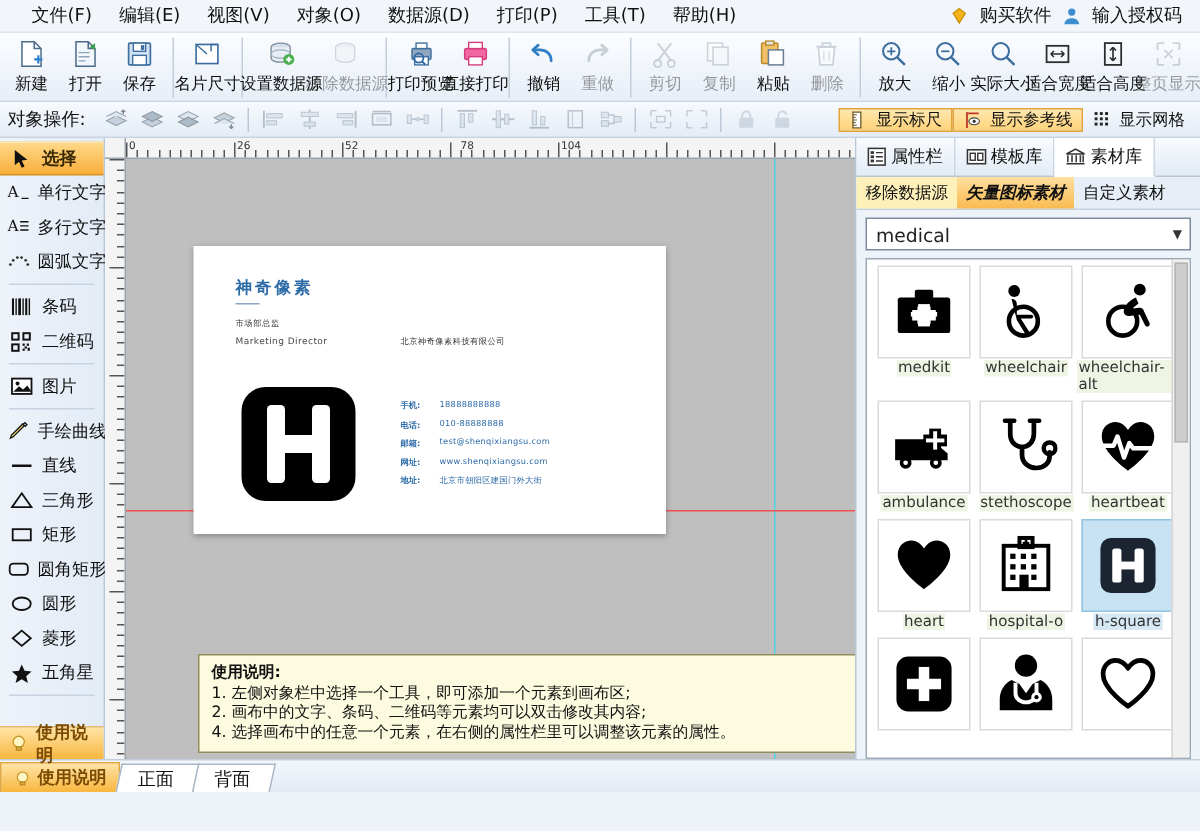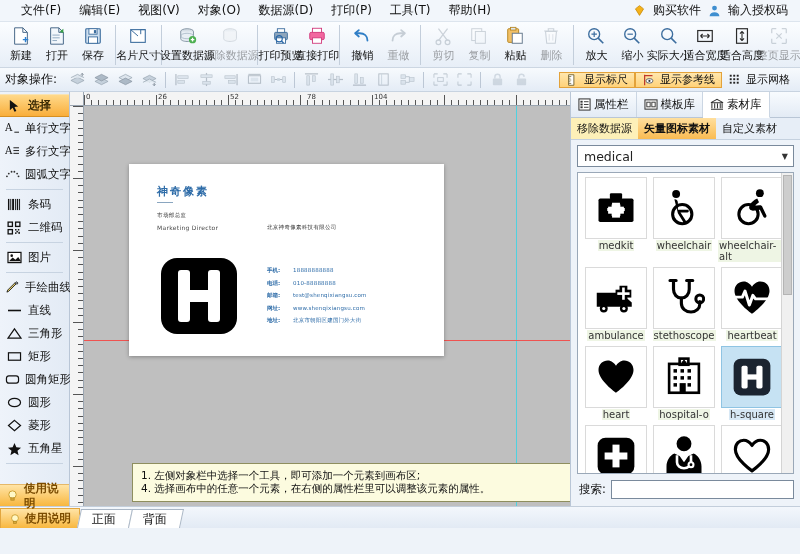--- a/index.html
+++ b/index.html
@@ -158,21 +158,21 @@
     display:flex; flex-direction:column;
   }
   .rtabs{ display:flex; height:26px; background:linear-gradient(#f8fbfe,#e3ebf5);
           border-bottom:1px solid #b9c6d6; }
   .rtab{ display:flex; align-items:center; gap:3px; padding:0 7px; font-size:11.5px;
          color:#111; border-right:1px solid #cbd6e3; white-space:nowrap;}
   .rtab.sel{ background:#fff; border-bottom:1px solid #fff; margin-bottom:-1px;}
   .subtabs{ display:flex; height:22px; background:#e7eef7; border-bottom:1px solid #c5d1df; align-items:stretch;}
   .stab{ display:flex;align-items:center; padding:0 6px; font-size:11px; color:#111; white-space:nowrap;}
   .stab.y{ background:#fdf0b8; }
-  .stab.o{ background:linear-gradient(#ffdf9e,#f9bb52); font-weight:bold;}
+  .stab.o{ background:linear-gradient(#ffdf9e,#f9bb52); font-weight:bold;font-style:italic;}
   .combowrap{ padding:5px 6px; background:#eef3f9; }
   .combo{
     height:22px; border:1px solid #7a8a9c; background:#fff; display:flex; align-items:center;
     padding-left:6px; font-size:12.5px; color:#222; position:relative;
   }
   .combo .arr{ position:absolute; right:5px; top:50%; transform:translateY(-50%); font-size:8px; color:#333;}
   .gridwrap{ flex:1; background:#fff; border:1px solid #9aa8b8; margin:0 6px; overflow:hidden; position:relative;}
   .iconsgrid{ display:flex; flex-wrap:wrap; padding:4px 2px 0 4px; }
   .icell{ width:68px; margin:0 0 2px 0; display:flex; flex-direction:column; align-items:center;}
   .ibox{ width:62px; height:62px; border:1px solid #dadada; display:flex; align-items:center;
@@ -1010,21 +1010,23 @@
           <div class="card-logo">
             <div class="hbar">
                 <div class="hmid"></div>
               </div>
           </div>
         </div>
       </div>
 
       <div class="helpbox">
 
+        <div class="ht">使用说明:</div>
         <div>1. 左侧对象栏中选择一个工具，即可添加一个元素到画布区;</div>
+        <div>2. 画布中的文字、条码、二维码等元素均可以双击修改其内容;</div>
         <div>4. 选择画布中的任意一个元素，在右侧的属性栏里可以调整该元素的属性。</div>
       </div>
     </div>
 
     <div class="rightpane">
       <div class="rtabs">
         <div class="rtab">
           <span>
             <svg width="13" height="13" viewBox="0 0 14 14">
                 <rect x="1" y="1" width="12" height="12" fill="#fff" stroke="#333" stroke-width="1.1"></rect>
@@ -1233,24 +1235,20 @@
                   <path d="M24 41S5 28 5 16.5C5 10 9.5 6 14.5 6 18.8 6 22 9 24 12c2-3 5.2-6 9.5-6C38.5 6 43 10 43 16.5 43 28 24 41 24 41z" fill="none" stroke="#000" stroke-width="3.6" stroke-linejoin="round"></path>
                 </svg>
               </div>
             </div>
           </div>
         <div class="vscroll">
           <div class="vthumb"></div>
         </div>
       </div>
 
-      <div class="searchrow">
-        <span class="sl">搜索:</span>
-        <input type="text" value="" style="">
-      </div>
     </div>
   </div>
 
   <div class="bottomtabs">
     <div class="bt-help">
       <span>
         <svg width="12" height="12" viewBox="0 0 14 14">
             <circle cx="7" cy="6" r="4" fill="#fff8c6" stroke="#c89a2a" stroke-width="1"></circle>
             <rect x="5.2" y="9.6" width="3.6" height="2.4" fill="#d9a93a" stroke="#a97f18" stroke-width=".7"></rect>
           </svg>

